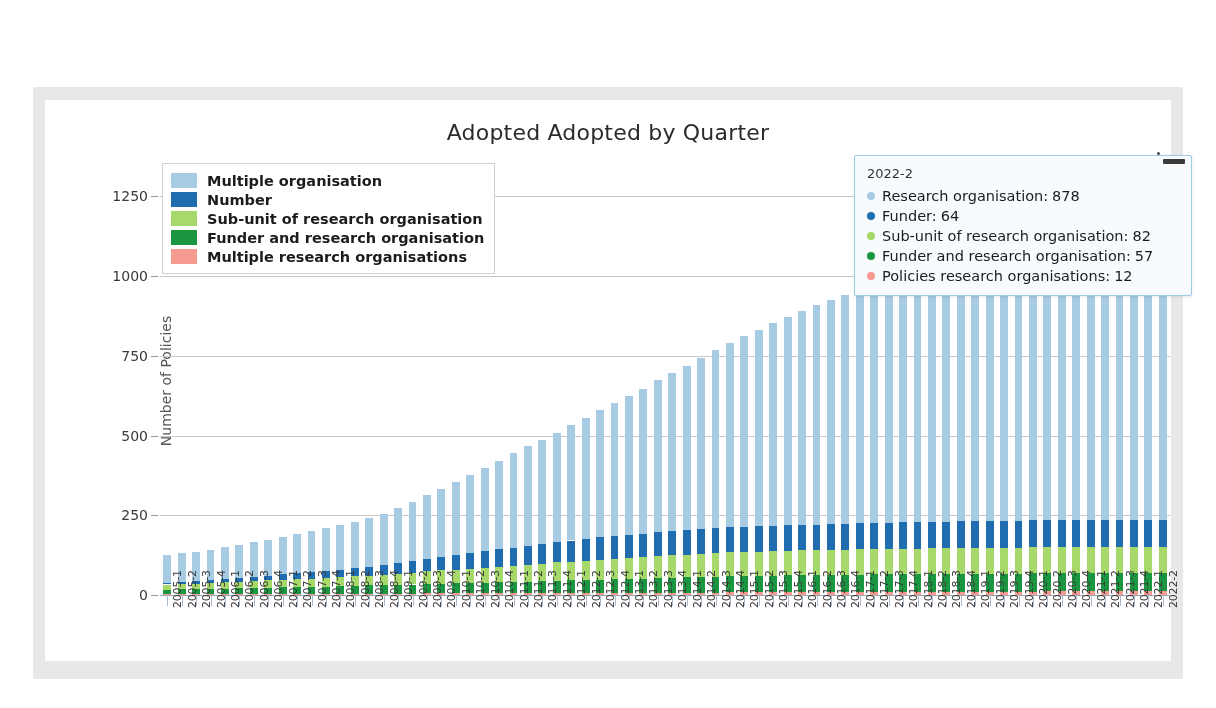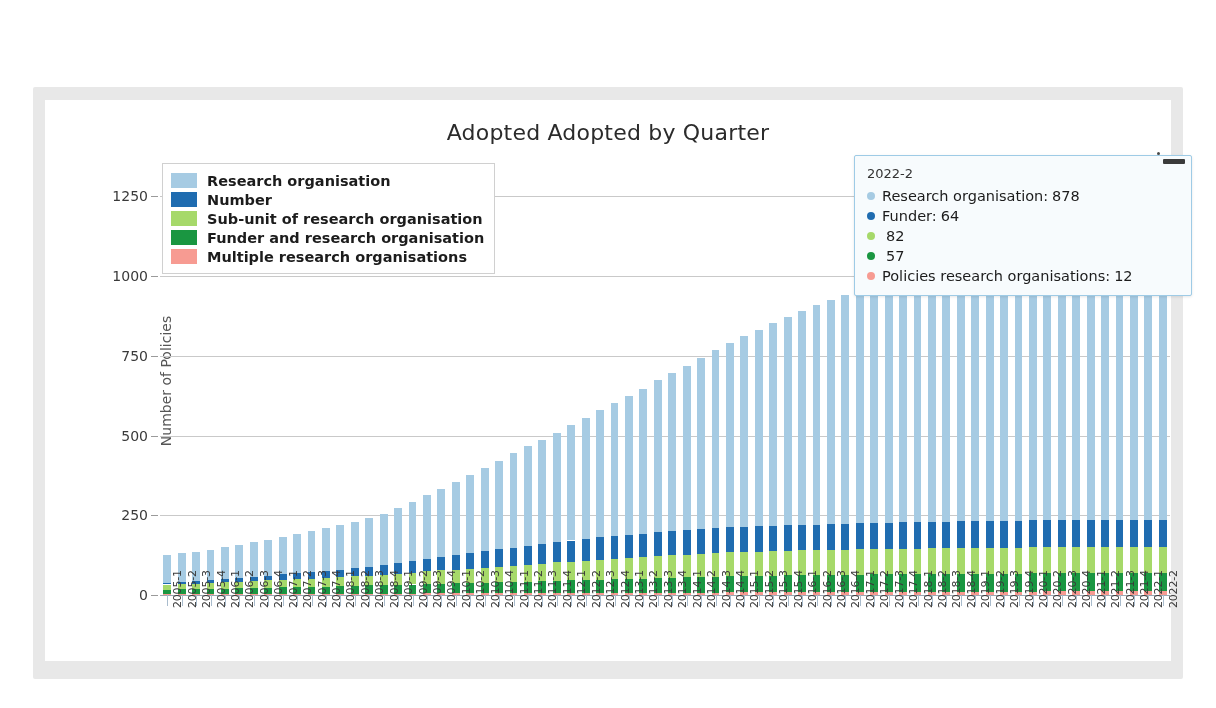--- a/index.html
+++ b/index.html
@@ -743,21 +743,21 @@
         <div class="xlab" style="left: 977.929px;">2021-4</div>
         <div class="xtickmark" style="left: 988.357px;"></div>
         <div class="xlab" style="left: 992.357px;">2022-1</div>
         <div class="xtickmark" style="left: 1002.79px;"></div>
         <div class="xlab" style="left: 1006.79px;">2022-2</div>
       </div>
 
     <div id="legend">
         <div class="legrow">
           <div class="swatch" style="background: rgb(166, 203, 227);"></div>
-          <div class="legtext">Research organisation</div>
+          <div class="legtext">Multiple organisation</div>
         </div>
         <div class="legrow">
           <div class="swatch" style="background: rgb(31, 108, 176);"></div>
           <div class="legtext">Number</div>
         </div>
         <div class="legrow">
           <div class="swatch" style="background: rgb(166, 217, 106);"></div>
           <div class="legtext">Sub-unit of research organisation</div>
         </div>
         <div class="legrow">
@@ -779,24 +779,26 @@
             <span>Research organisation:</span>
             <span class="ttval">878</span>
           </div>
           <div class="ttrow">
             <span class="ttdot" style="background: rgb(31, 108, 176);"></span>
             <span>Funder:</span>
             <span class="ttval">64</span>
           </div>
           <div class="ttrow">
             <span class="ttdot" style="background: rgb(166, 217, 106);"></span>
+            <span>Sub-unit of research organisation:</span>
             <span class="ttval">82</span>
           </div>
           <div class="ttrow">
             <span class="ttdot" style="background: rgb(26, 150, 65);"></span>
+            <span>Funder and research organisation:</span>
             <span class="ttval">57</span>
           </div>
           <div class="ttrow">
             <span class="ttdot" style="background: rgb(247, 155, 146);"></span>
             <span>Policies research organisations:</span>
             <span class="ttval">12</span>
           </div>
         </div>
     </div>
 

